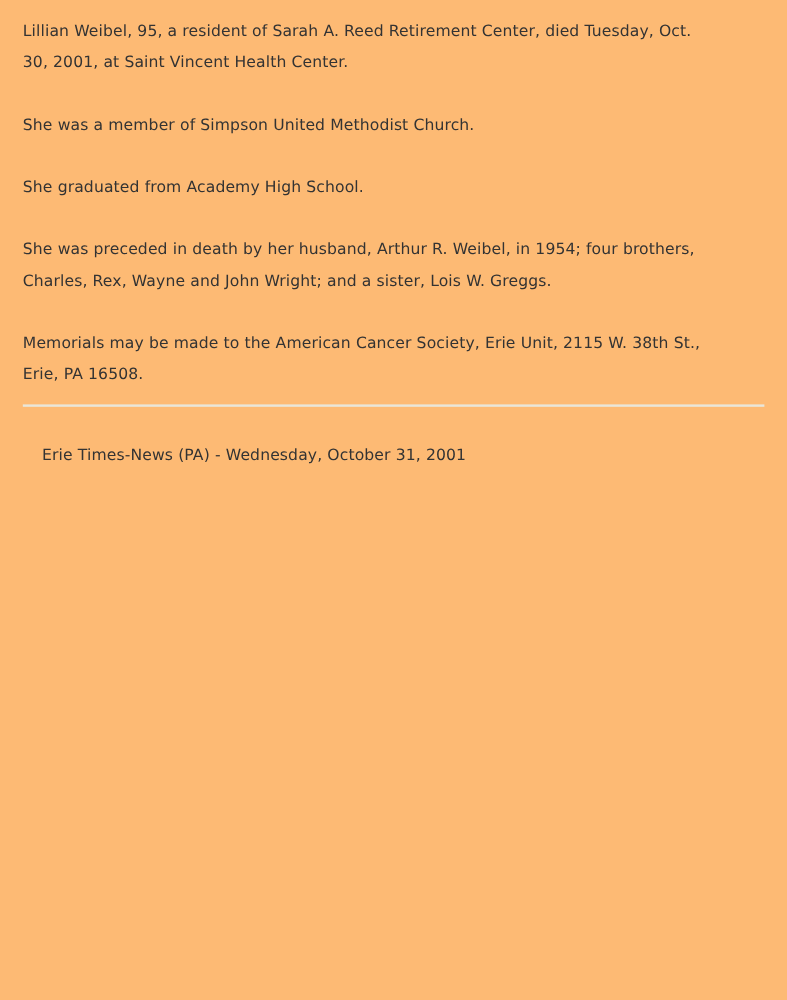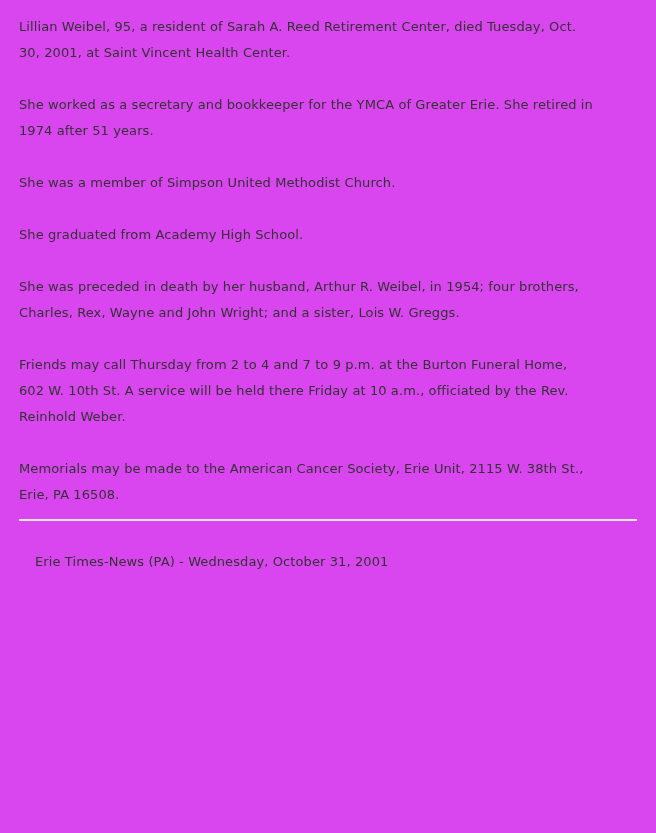--- a/index.html
+++ b/index.html
@@ -9,21 +9,21 @@
   }
   .doc {
     width: 656px;
     min-height: 833px;
     box-sizing: border-box;
     padding: 14px 19px 20px 19px;
     font-family: "DejaVu Sans", "Liberation Sans", sans-serif;
     font-size: 13px;
     line-height: 26px;
     color: #333333;
-    background: #d946ef;
+    background: #fdba74;
   }
   .para {
     margin: 0 0 26px 0;
     white-space: pre-line; 
     letter-spacing: 0.1px;
   }
   .divider {
     border: none;
     border-top: 2px solid #e9e6da;
     margin: -15px 0 28px 0;
@@ -33,26 +33,21 @@
     white-space: pre-line;
     letter-spacing: 0.1px;
   }
 </style>
 </head>
 <body>
 
 <div class="doc">
   <p class="para">Lillian Weibel, 95, a resident of Sarah A. Reed Retirement Center, died Tuesday, Oct.
 30, 2001, at Saint Vincent Health Center.</p>
-  <p class="para">She worked as a secretary and bookkeeper for the YMCA of Greater Erie. She retired in
-1974 after 51 years.</p>
   <p class="para">She was a member of Simpson United Methodist Church.</p>
   <p class="para">She graduated from Academy High School.</p>
   <p class="para">She was preceded in death by her husband, Arthur R. Weibel, in 1954; four brothers,
 Charles, Rex, Wayne and John Wright; and a sister, Lois W. Greggs.</p>
-  <p class="para">Friends may call Thursday from 2 to 4 and 7 to 9 p.m. at the Burton Funeral Home,
-602 W. 10th St. A service will be held there Friday at 10 a.m., officiated by the Rev.
-Reinhold Weber.</p>
   <p class="para">Memorials may be made to the American Cancer Society, Erie Unit, 2115 W. 38th St.,
 Erie, PA 16508.</p>
   <hr class="divider">
   <p class="source">Erie Times-News (PA) - Wednesday, October 31, 2001</p>
 </div>
 
 </body></html>

